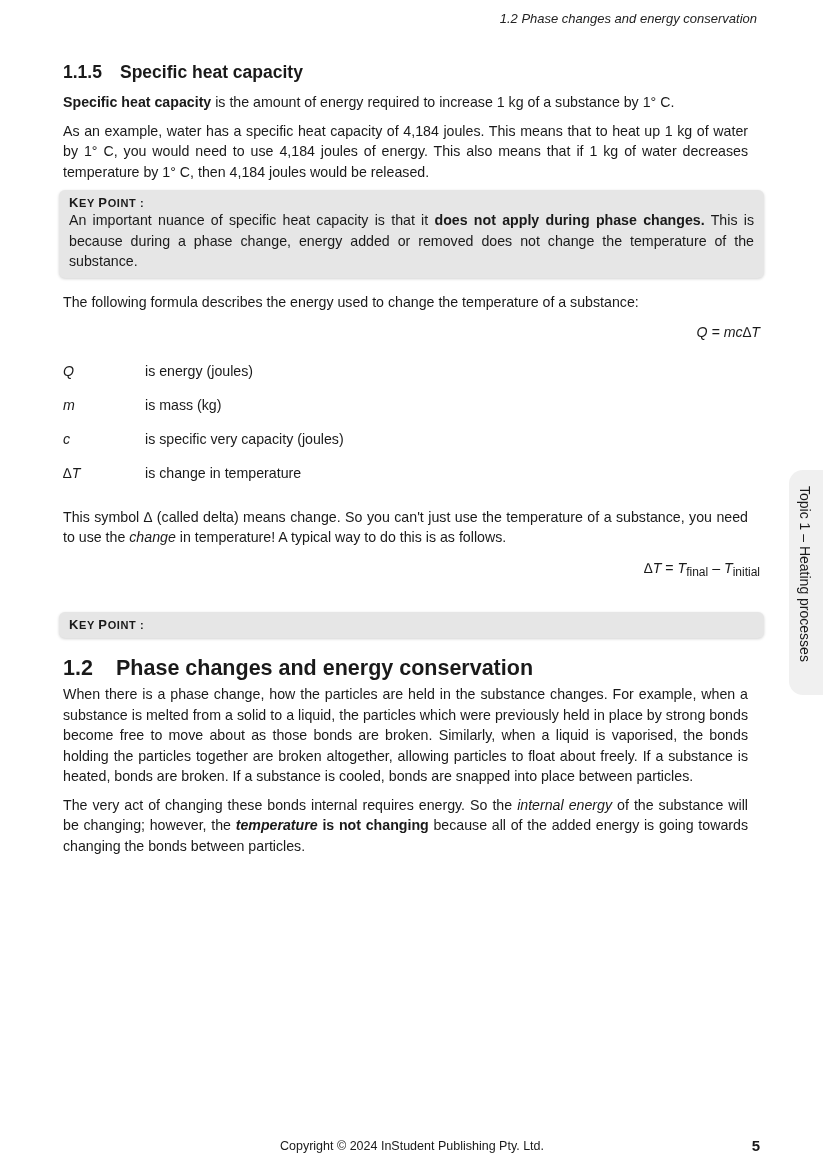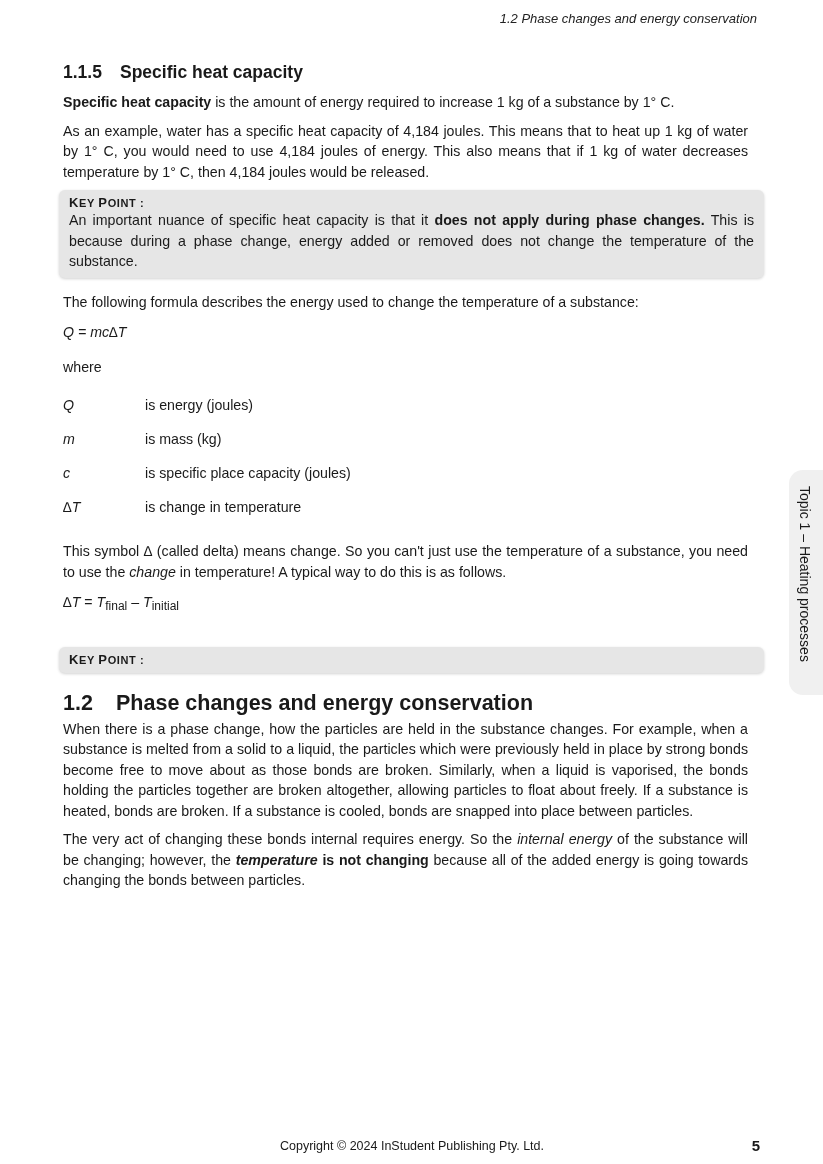--- a/index.html
+++ b/index.html
@@ -10,21 +10,21 @@
   h3 { font-size:17.5px; font-weight:bold; margin:0 0 8px 0; line-height:24px; }
   h3 .num { display:inline-block; width:57px; }
   h2 { font-size:21.5px; font-weight:bold; margin:0 0 2px 0; line-height:28px; }
   h2 .num { display:inline-block; width:53px; }
   p { margin:0 12px 8px 0; text-align:justify; }
   .keypoint { background:#e6e6e6; border-radius:6px; padding:6px 10px 6px 10px; margin:2px -4px 14px -4px;
               box-shadow:0 1px 3px rgba(0,0,0,0.18); }
   .kp-label { font-size:11px; font-weight:bold; letter-spacing:0.6px; font-variant:small-caps; line-height:14px; }
   .kp-label .big { font-size:13px; }
   .kp-body { text-align:justify; }
-  .formula { text-align:left; font-style:italic; margin:10px 0 14px 0; }
+  .formula { text-align:right; font-style:italic; margin:10px 0 14px 0; }
   .formula .up { font-style:normal; }
   .defs { margin:18px 0 10px 0; }
   .def-row { display:flex; height:34px; align-items:flex-start; }
   .def-sym { width:82px; font-style:italic; }
   sub { font-size:12px; font-style:normal; vertical-align:-3px; }
   .side-tab { position:absolute; right:0; top:470px; width:34px; height:225px; background:#f0f0f0;
               border-radius:14px 0 0 14px; }
   .side-tab span { position:absolute; left:8px; top:16px; writing-mode:vertical-rl; font-size:14px; color:#1a1a1a; white-space:nowrap; }
   .footer-copy { position:absolute; top:1139px; left:280px; font-size:12.5px; }
   .footer-page { position:absolute; top:1137px; right:63px; font-size:15px; font-weight:bold; }
@@ -46,34 +46,33 @@
 
   <div class="keypoint">
     <div class="kp-label"><span class="big">K</span><span>EY </span><span class="big">P</span><span>OINT :</span></div>
     <div class="kp-body"><span>An important nuance of specific heat capacity is that it </span><b>does not apply during phase changes.</b><span>  This is because during a phase change, energy added or removed does not change the temperature of the substance.</span></div>
   </div>
 
   <p>The following formula describes the energy used to change the temperature of a substance:</p>
 
   <div class="formula">Q = mc∆T</div>
 
-  <p>where</p>
 
   <div class="defs">
     <div class="def-row">
         <span class="def-sym">Q</span>
         <span>is energy (joules)</span>
       </div>
     <div class="def-row">
         <span class="def-sym">m</span>
         <span>is mass (kg)</span>
       </div>
     <div class="def-row">
         <span class="def-sym">c</span>
-        <span>is specific place capacity (joules)</span>
+        <span>is specific very capacity (joules)</span>
       </div>
     <div class="def-row">
         <span class="def-sym">∆T</span>
         <span>is change in temperature</span>
       </div>
   </div>
 
   <p><span>This symbol </span><i>∆</i><span> (called delta) means change.  So you can't just use the temperature of a substance, you need to use the </span><i>change</i><span> in temperature! A typical way to do this is as follows.</span></p>
 
   <div class="formula" style="margin-bottom:30px;">

